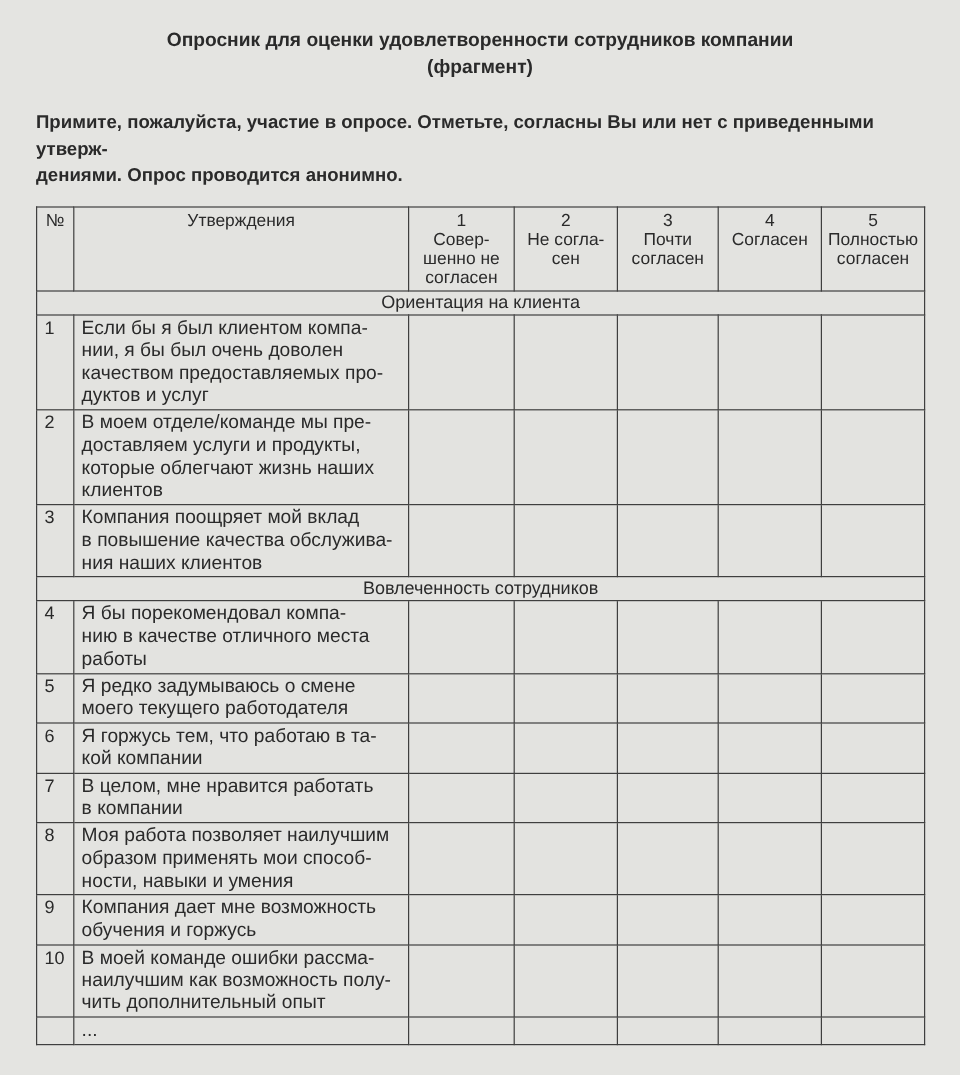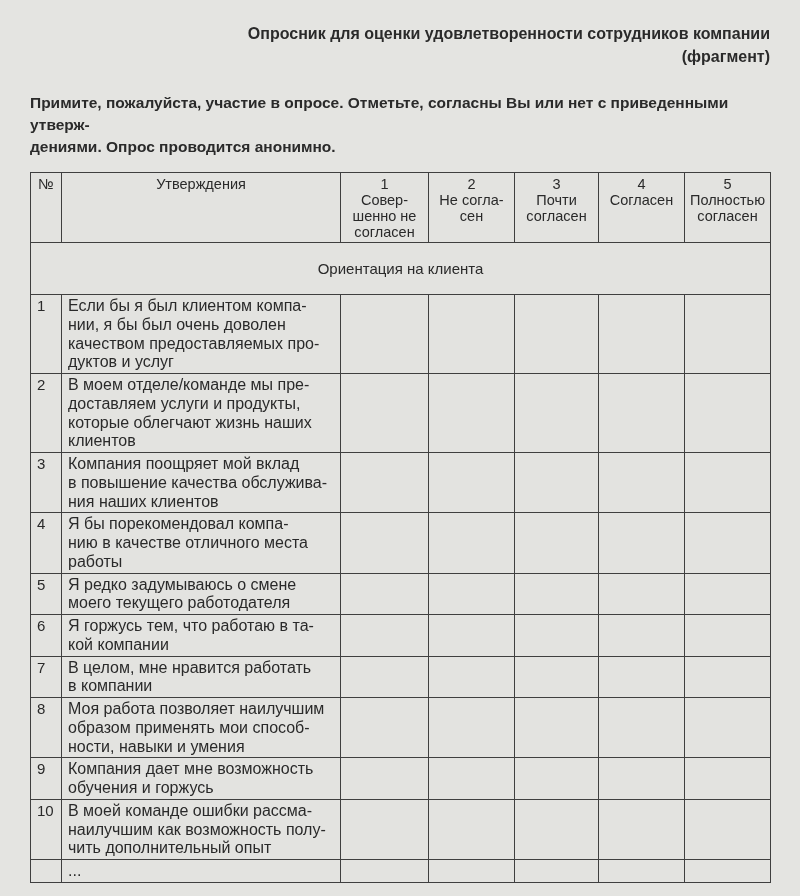--- a/index.html
+++ b/index.html
@@ -10,21 +10,21 @@
     background: #e4e4e1;
     color: #2a2a2a;
     font-family: "Liberation Sans", "DejaVu Sans", sans-serif;
     padding: 18px 30px 0 30px;
     overflow: hidden;
   }
   .title {
     font-size: 16px;
     font-weight: bold;
     line-height: 23px;
-    text-align: right;
+    text-align: center;
     margin: 4px 0 24px 0;
     white-space: pre-line;
   }
   .intro {
     font-size: 15.5px;
     line-height: 22px;
     margin: 0 0 14px 0;
     white-space: pre-line;
     font-weight: bold;
   }
@@ -44,21 +44,21 @@
     font-size: 14.5px;
     line-height: 16px;
     text-align: center;
     padding: 3px 2px 2px 2px;
     white-space: pre-line;
   }
   td.section-title {
     font-size: 15px;
     line-height: 19px;
     text-align: center;
-    padding: 16px 4px;
+    padding: 0 4px;
   }
   td.num {
     font-size: 15px;
     line-height: 18.75px;
     text-align: left;
     padding: 2px 2px 1px 6px;
   }
   td.stmt {
     font-size: 16px;
     line-height: 18.75px;
@@ -144,20 +144,23 @@
         <td class="stmt">Компания поощряет мой вклад
 в повышение качества обслужива-
 ния наших клиентов</td>
         <td class="ans"></td>
         <td class="ans"></td>
         <td class="ans"></td>
         <td class="ans"></td>
         <td class="ans"></td>
       </tr>
 
+      <tr>
+        <td class="section-title" colspan="7">Вовлеченность сотрудников</td>
+      </tr>
 
       <tr>
         <td class="num">4</td>
         <td class="stmt">Я бы порекомендовал компа-
 нию в качестве отличного места
 работы</td>
         <td class="ans"></td>
         <td class="ans"></td>
         <td class="ans"></td>
         <td class="ans"></td>

